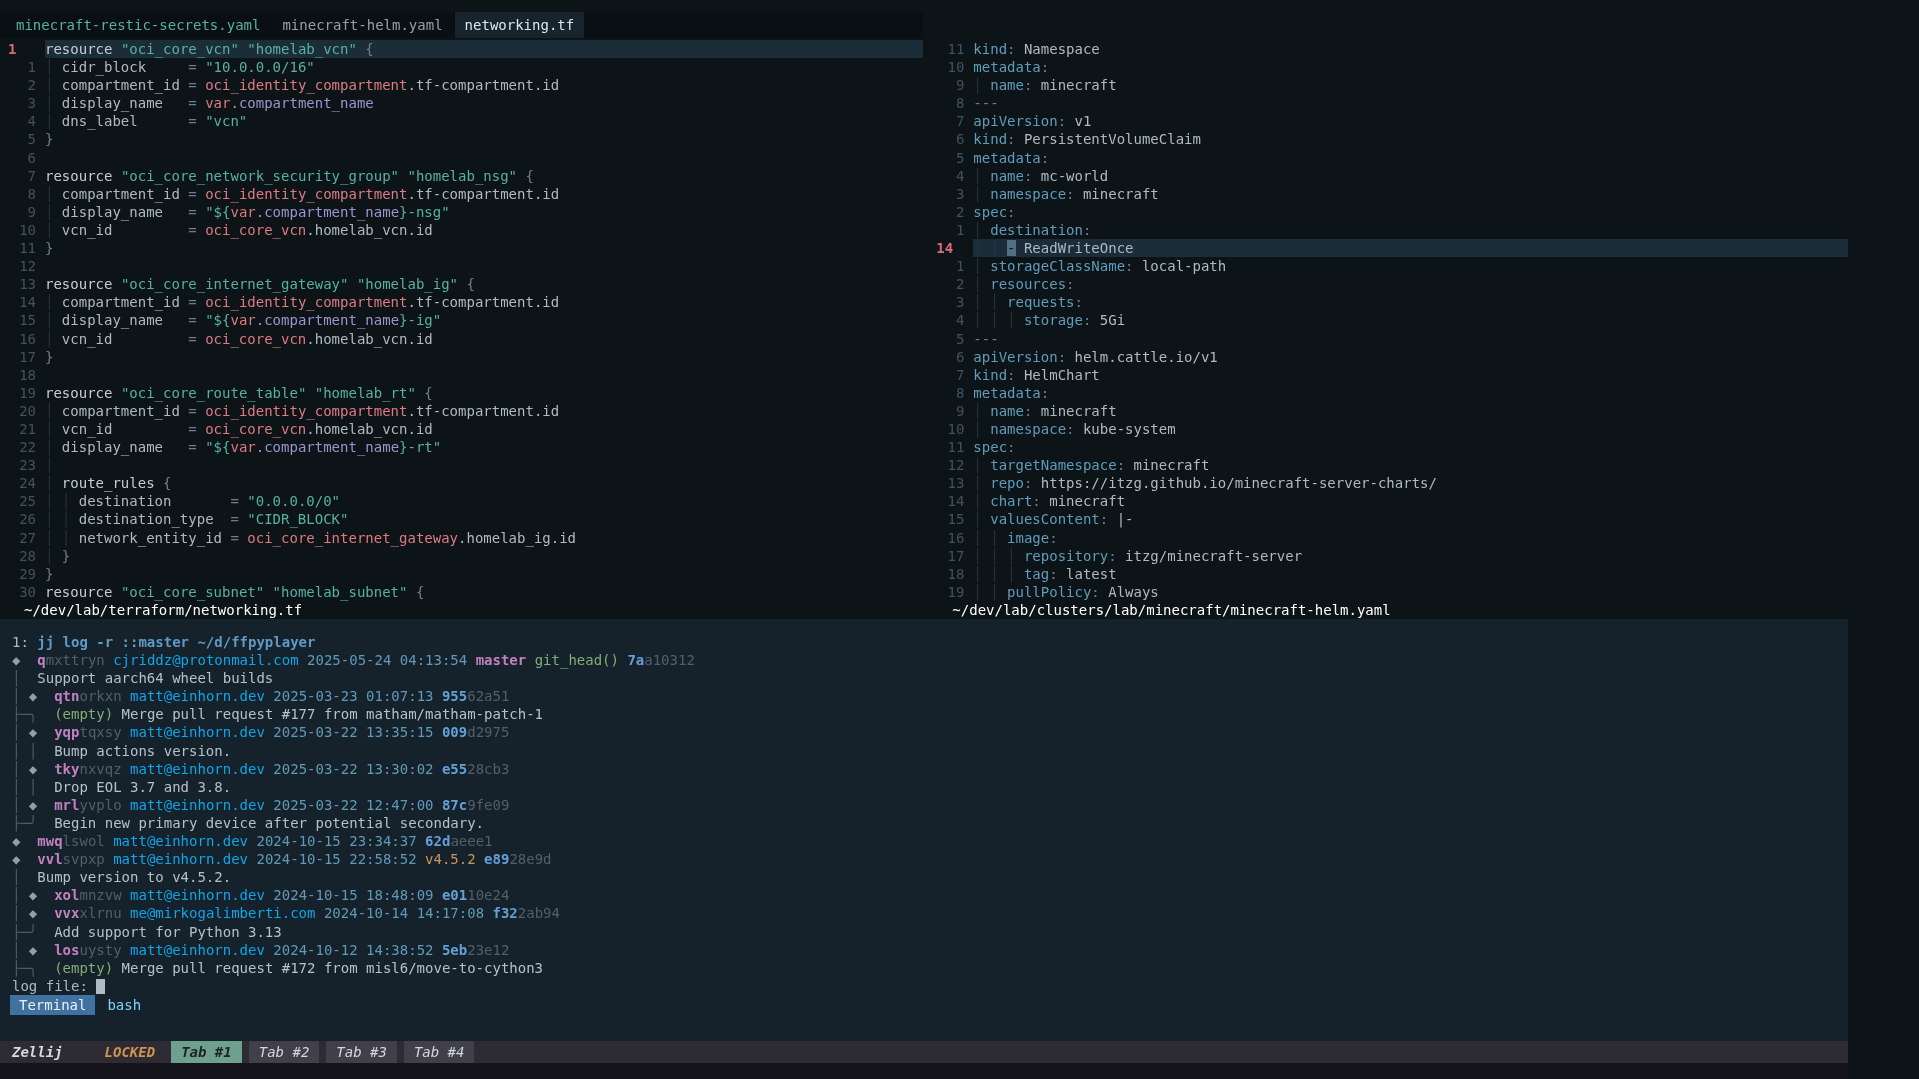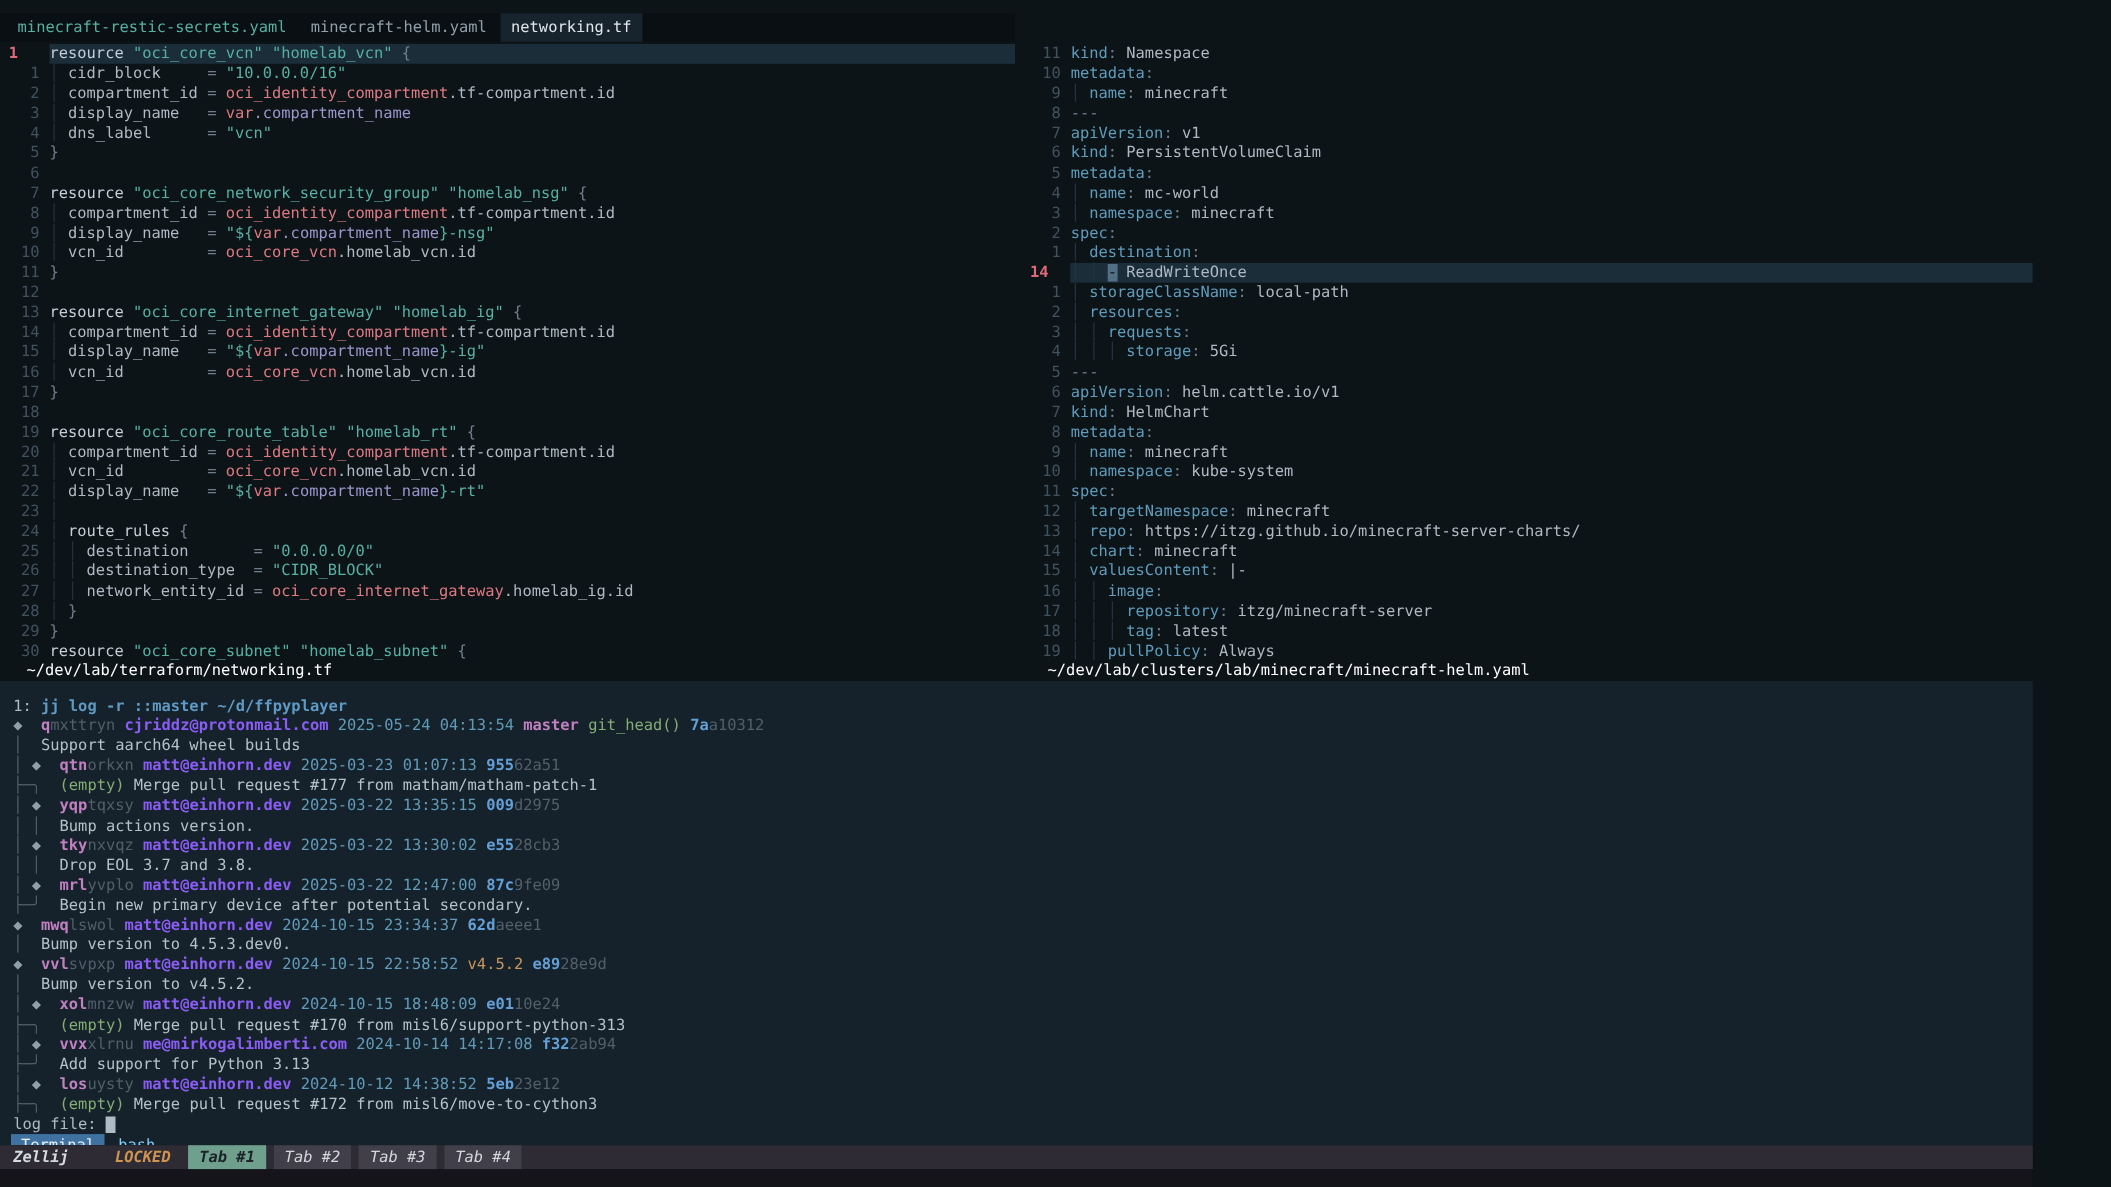--- a/index.html
+++ b/index.html
@@ -53,21 +53,21 @@
   .tk-s  { color:#57b1a3; }
   .tk-r  { color:#dd7a82; }
   .tk-pu { color:#9a95cc; }
   .tk-kw { color:#c3ced6; }
   .tk-b  { color:#5f9cbc; }
   .tk-g  { color:#243440; }
   .tk-gp { color:#4e5e69; }
   .tk-gd { color:#8fa0aa; }
   .tk-cm { color:#c181c1; font-weight:bold; }
   .tk-cd { color:#525f6a; }
-  .tk-em { color:#8b5cf6; font-weight:bold; }
+  .tk-em { color:#0ea5e9; font-weight:normal; }
   .tk-ts { color:#5f9ab8; }
   .tk-bm { color:#c181c1; font-weight:bold; }
   .tk-gh { color:#83ad73; }
   .tk-tg { color:#c9965c; }
   .tk-ch { color:#64a0d8; font-weight:bold; }
   .tk-ge { color:#83ad73; }
   .tk-de { color:#b5c0c8; }
   .tk-cmd{ color:#5f9ac6; font-weight:bold; }
   .tk-cc { background:#517086; color:#0d1418; }
 </style>
@@ -169,25 +169,23 @@
         <div class="trow"><span class=""><span class="tk-gp">│</span><span class="tk-sp">  </span><span class="tk-de">Support aarch64 wheel builds</span></span></div>
         <div class="trow"><span class=""><span class="tk-gp">│ </span><span class="tk-gd">◆</span><span class="tk-sp">  </span><span class="tk-cm">qtn</span><span class="tk-cd">orkxn</span><span class="tk-sp"> </span><span class="tk-em">matt@einhorn.dev</span><span class="tk-sp"> </span><span class="tk-ts">2025-03-23 01:07:13</span><span class="tk-sp"> </span><span class="tk-ch">955</span><span class="tk-cd">62a51</span></span></div>
         <div class="trow"><span class=""><span class="tk-gp">├─╮</span><span class="tk-sp">  </span><span class="tk-ge">(empty)</span><span class="tk-de"> Merge pull request #177 from matham/matham-patch-1</span></span></div>
         <div class="trow"><span class=""><span class="tk-gp">│ </span><span class="tk-gd">◆</span><span class="tk-sp">  </span><span class="tk-cm">yqp</span><span class="tk-cd">tqxsy</span><span class="tk-sp"> </span><span class="tk-em">matt@einhorn.dev</span><span class="tk-sp"> </span><span class="tk-ts">2025-03-22 13:35:15</span><span class="tk-sp"> </span><span class="tk-ch">009</span><span class="tk-cd">d2975</span></span></div>
         <div class="trow"><span class=""><span class="tk-gp">│ │</span><span class="tk-sp">  </span><span class="tk-de">Bump actions version.</span></span></div>
         <div class="trow"><span class=""><span class="tk-gp">│ </span><span class="tk-gd">◆</span><span class="tk-sp">  </span><span class="tk-cm">tky</span><span class="tk-cd">nxvqz</span><span class="tk-sp"> </span><span class="tk-em">matt@einhorn.dev</span><span class="tk-sp"> </span><span class="tk-ts">2025-03-22 13:30:02</span><span class="tk-sp"> </span><span class="tk-ch">e55</span><span class="tk-cd">28cb3</span></span></div>
         <div class="trow"><span class=""><span class="tk-gp">│ │</span><span class="tk-sp">  </span><span class="tk-de">Drop EOL 3.7 and 3.8.</span></span></div>
         <div class="trow"><span class=""><span class="tk-gp">│ </span><span class="tk-gd">◆</span><span class="tk-sp">  </span><span class="tk-cm">mrl</span><span class="tk-cd">yvplo</span><span class="tk-sp"> </span><span class="tk-em">matt@einhorn.dev</span><span class="tk-sp"> </span><span class="tk-ts">2025-03-22 12:47:00</span><span class="tk-sp"> </span><span class="tk-ch">87c</span><span class="tk-cd">9fe09</span></span></div>
         <div class="trow"><span class=""><span class="tk-gp">├─╯</span><span class="tk-sp">  </span><span class="tk-de">Begin new primary device after potential secondary.</span></span></div>
         <div class="trow"><span class=""><span class="tk-gd">◆</span><span class="tk-sp">  </span><span class="tk-cm">mwq</span><span class="tk-cd">lswol</span><span class="tk-sp"> </span><span class="tk-em">matt@einhorn.dev</span><span class="tk-sp"> </span><span class="tk-ts">2024-10-15 23:34:37</span><span class="tk-sp"> </span><span class="tk-ch">62d</span><span class="tk-cd">aeee1</span></span></div>
-        <div class="trow"><span class=""><span class="tk-gp">│</span><span class="tk-sp">  </span><span class="tk-de">Bump version to 4.5.3.dev0.</span></span></div>
         <div class="trow"><span class=""><span class="tk-gd">◆</span><span class="tk-sp">  </span><span class="tk-cm">vvl</span><span class="tk-cd">svpxp</span><span class="tk-sp"> </span><span class="tk-em">matt@einhorn.dev</span><span class="tk-sp"> </span><span class="tk-ts">2024-10-15 22:58:52</span><span class="tk-sp"> </span><span class="tk-tg">v4.5.2</span><span class="tk-sp"> </span><span class="tk-ch">e89</span><span class="tk-cd">28e9d</span></span></div>
         <div class="trow"><span class=""><span class="tk-gp">│</span><span class="tk-sp">  </span><span class="tk-de">Bump version to v4.5.2.</span></span></div>
         <div class="trow"><span class=""><span class="tk-gp">│ </span><span class="tk-gd">◆</span><span class="tk-sp">  </span><span class="tk-cm">xol</span><span class="tk-cd">mnzvw</span><span class="tk-sp"> </span><span class="tk-em">matt@einhorn.dev</span><span class="tk-sp"> </span><span class="tk-ts">2024-10-15 18:48:09</span><span class="tk-sp"> </span><span class="tk-ch">e01</span><span class="tk-cd">10e24</span></span></div>
-        <div class="trow"><span class=""><span class="tk-gp">├─╮</span><span class="tk-sp">  </span><span class="tk-ge">(empty)</span><span class="tk-de"> Merge pull request #170 from misl6/support-python-313</span></span></div>
         <div class="trow"><span class=""><span class="tk-gp">│ </span><span class="tk-gd">◆</span><span class="tk-sp">  </span><span class="tk-cm">vvx</span><span class="tk-cd">xlrnu</span><span class="tk-sp"> </span><span class="tk-em">me@mirkogalimberti.com</span><span class="tk-sp"> </span><span class="tk-ts">2024-10-14 14:17:08</span><span class="tk-sp"> </span><span class="tk-ch">f32</span><span class="tk-cd">2ab94</span></span></div>
         <div class="trow"><span class=""><span class="tk-gp">├─╯</span><span class="tk-sp">  </span><span class="tk-de">Add support for Python 3.13</span></span></div>
         <div class="trow"><span class=""><span class="tk-gp">│ </span><span class="tk-gd">◆</span><span class="tk-sp">  </span><span class="tk-cm">los</span><span class="tk-cd">uysty</span><span class="tk-sp"> </span><span class="tk-em">matt@einhorn.dev</span><span class="tk-sp"> </span><span class="tk-ts">2024-10-12 14:38:52</span><span class="tk-sp"> </span><span class="tk-ch">5eb</span><span class="tk-cd">23e12</span></span></div>
         <div class="trow"><span class=""><span class="tk-gp">├─╮</span><span class="tk-sp">  </span><span class="tk-ge">(empty)</span><span class="tk-de"> Merge pull request #172 from misl6/move-to-cython3</span></span></div>
       </div>
     <div class="trow"><span>log file: </span><span class="cursor-block"></span></div>
     <div class="termbar">
       <span class="term-chip">Terminal</span>
       <span class="shell-label">bash</span>
     </div>

